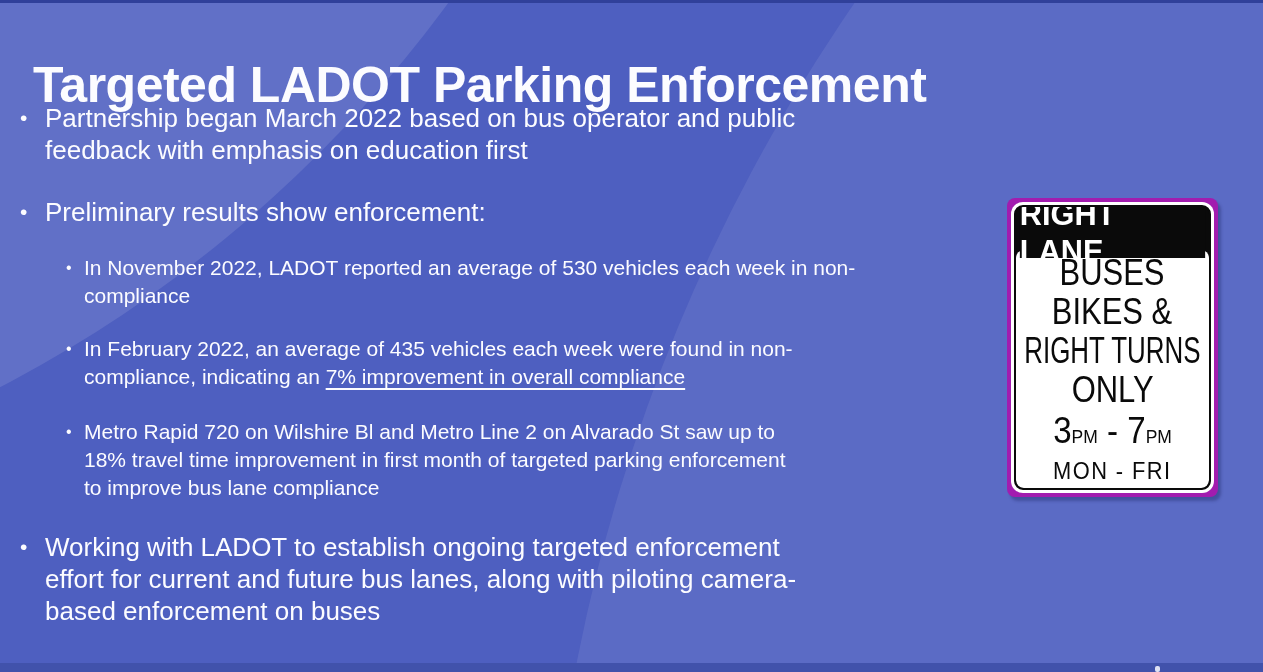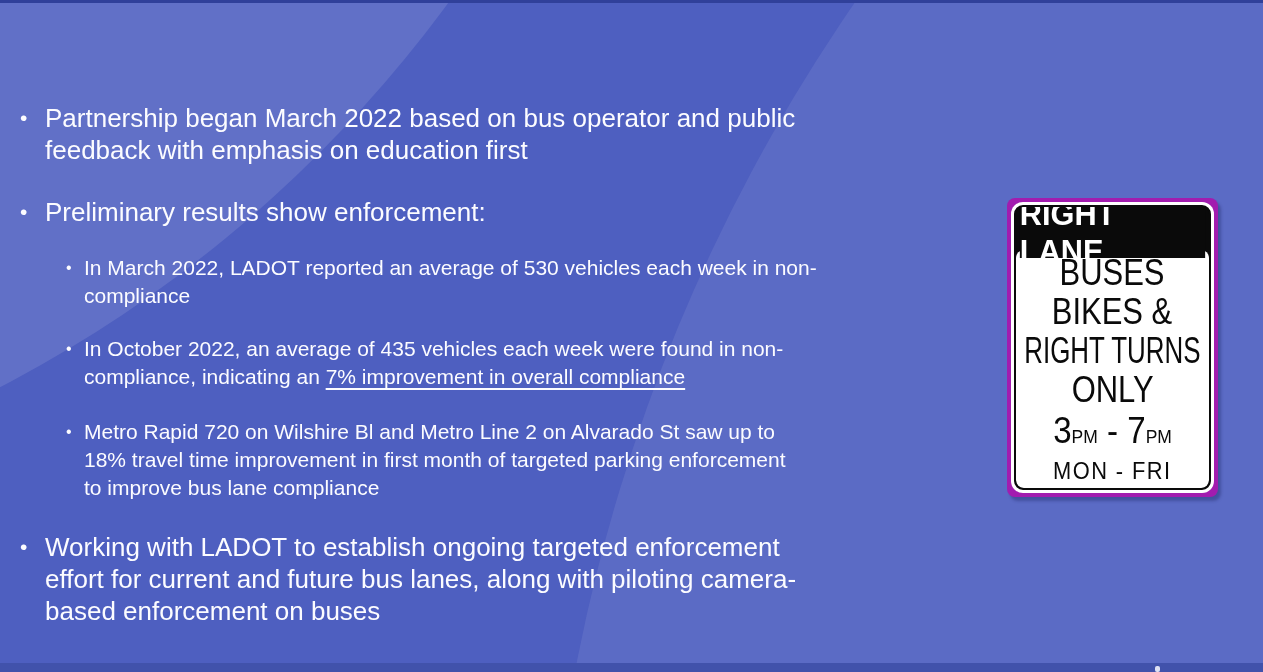--- a/index.html
+++ b/index.html
@@ -52,41 +52,42 @@
 </style>
 </head>
 <body>
 
 <div class="slide">
   <div class="arc arc-topleft"></div>
   <div class="arc arc-right"></div>
   <div class="top-strip"></div>
   <div class="bottom-strip"></div>
 
+  <h1 class="title">Targeted LADOT Parking Enforcement</h1>
 
   <div class="b l1 b1">
     <span class="marker">•</span>
     <span class="text">Partnership began March 2022 based on bus operator and public
 feedback with emphasis on education first</span>
   </div>
 
   <div class="b l1 b2">
     <span class="marker">•</span>
     <span class="text">Preliminary results show enforcement:</span>
   </div>
 
   <div class="b l2 s1">
     <span class="marker">•</span>
-    <span class="text">In March 2022, LADOT reported an average of 530 vehicles each week in non-
+    <span class="text">In November 2022, LADOT reported an average of 530 vehicles each week in non-
 compliance</span>
   </div>
 
   <div class="b l2 s2">
     <span class="marker">•</span>
-    <span class="text"><span>In October 2022, an average of 435 vehicles each week were found in non-
+    <span class="text"><span>In February 2022, an average of 435 vehicles each week were found in non-
 compliance, indicating an </span><span class="u">7% improvement in overall compliance</span></span>
   </div>
 
   <div class="b l2 s3">
     <span class="marker">•</span>
     <span class="text">Metro Rapid 720 on Wilshire Bl and Metro Line 2 on Alvarado St saw up to
 18% travel time improvement in first month of targeted parking enforcement
 to improve bus lane compliance</span>
   </div>
 

